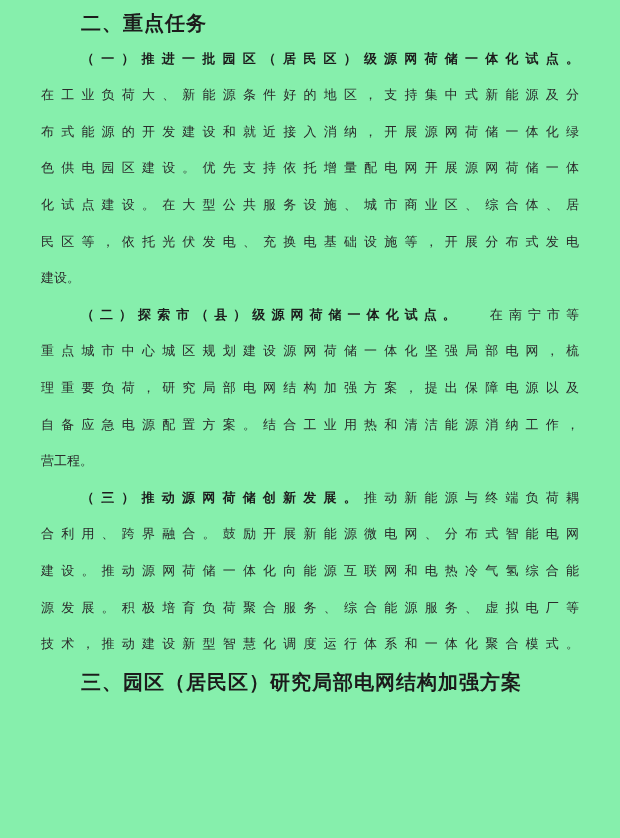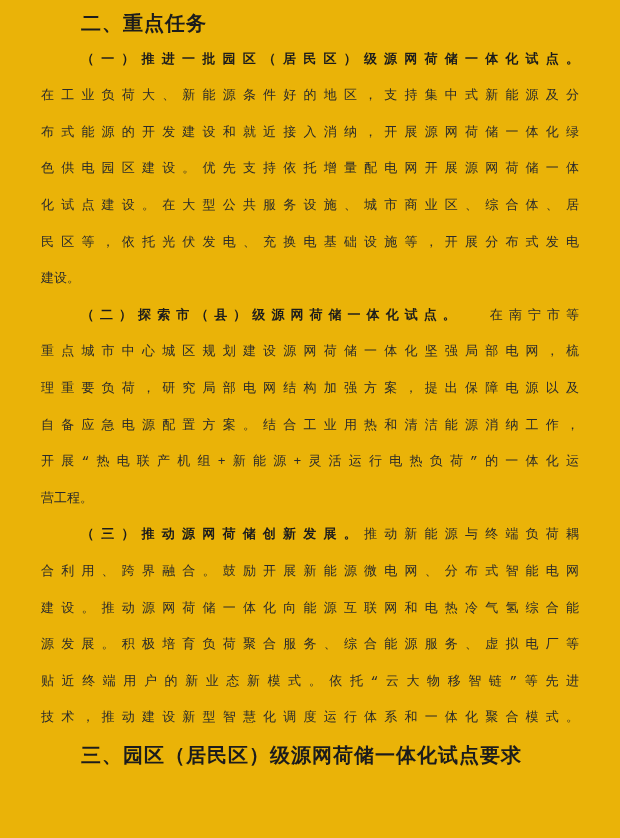--- a/index.html
+++ b/index.html
@@ -9,21 +9,21 @@
   body {
     width: 620px;
     height: 838px;
     background: #ffffff;
   }
   .page {
     box-sizing: border-box;
     width: 620px;
     height: 838px;
     padding: 5px 41px 0 41px;
-    background: #eab308;
+    background: #86efac;
     overflow: hidden;
   }
   .doc-body {
     width: 538px;
   }
   .line {
     font-family: Liberation Mono, monospace;
     font-size: 13px;
     height: 36.6px;
     line-height: 36.6px;
@@ -65,23 +65,21 @@
       <div class="line justify"><span class="run" style="color: rgb(43, 43, 43);">在工业负荷大、新能源条件好的地区，支持集中式新能源及分</span></div>
       <div class="line justify"><span class="run" style="color: rgb(43, 43, 43);">布式能源的开发建设和就近接入消纳，开展源网荷储一体化绿</span></div>
       <div class="line justify"><span class="run" style="color: rgb(43, 43, 43);">色供电园区建设。优先支持依托增量配电网开展源网荷储一体</span></div>
       <div class="line justify"><span class="run" style="color: rgb(43, 43, 43);">化试点建设。在大型公共服务设施、城市商业区、综合体、居</span></div>
       <div class="line justify"><span class="run" style="color: rgb(43, 43, 43);">民区等，依托光伏发电、充换电基础设施等，开展分布式发电</span></div>
       <div class="line"><span class="run" style="color: rgb(43, 43, 43);">建设。</span></div>
       <div class="line justify indent"><span class="run bold" style="color: rgb(28, 28, 28);">（二）探索市（县）级源网荷储一体化试点。</span><span class="run" style="color: rgb(43, 43, 43); margin-left: 28px;">在南宁市等</span></div>
       <div class="line justify"><span class="run" style="color: rgb(43, 43, 43);">重点城市中心城区规划建设源网荷储一体化坚强局部电网，梳</span></div>
       <div class="line justify"><span class="run" style="color: rgb(43, 43, 43);">理重要负荷，研究局部电网结构加强方案，提出保障电源以及</span></div>
       <div class="line justify"><span class="run" style="color: rgb(43, 43, 43);">自备应急电源配置方案。结合工业用热和清洁能源消纳工作，</span></div>
-      <div class="line justify"><span class="run" style="color: rgb(43, 43, 43);">开展“热电联产机组+新能源+灵活运行电热负荷”的一体化运</span></div>
       <div class="line"><span class="run" style="color: rgb(43, 43, 43);">营工程。</span></div>
       <div class="line justify indent"><span class="run bold" style="color: rgb(28, 28, 28);">（三）推动源网荷储创新发展。</span><span class="run" style="color: rgb(43, 43, 43);">推动新能源与终端负荷耦</span></div>
       <div class="line justify"><span class="run" style="color: rgb(43, 43, 43);">合利用、跨界融合。鼓励开展新能源微电网、分布式智能电网</span></div>
       <div class="line justify"><span class="run" style="color: rgb(43, 43, 43);">建设。推动源网荷储一体化向能源互联网和电热冷气氢综合能</span></div>
       <div class="line justify"><span class="run" style="color: rgb(43, 43, 43);">源发展。积极培育负荷聚合服务、综合能源服务、虚拟电厂等</span></div>
-      <div class="line justify"><span class="run" style="color: rgb(43, 43, 43);">贴近终端用户的新业态新模式。依托“云大物移智链”等先进</span></div>
       <div class="line justify"><span class="run" style="color: rgb(43, 43, 43);">技术，推动建设新型智慧化调度运行体系和一体化聚合模式。</span></div>
-      <div class="line indent heading"><span class="run bold" style="color: rgb(28, 28, 28);">三、园区（居民区）级源网荷储一体化试点要求</span></div>
+      <div class="line indent heading"><span class="run bold" style="color: rgb(28, 28, 28);">三、园区（居民区）研究局部电网结构加强方案</span></div>
     </div>
 </div>
 
 </body></html>

